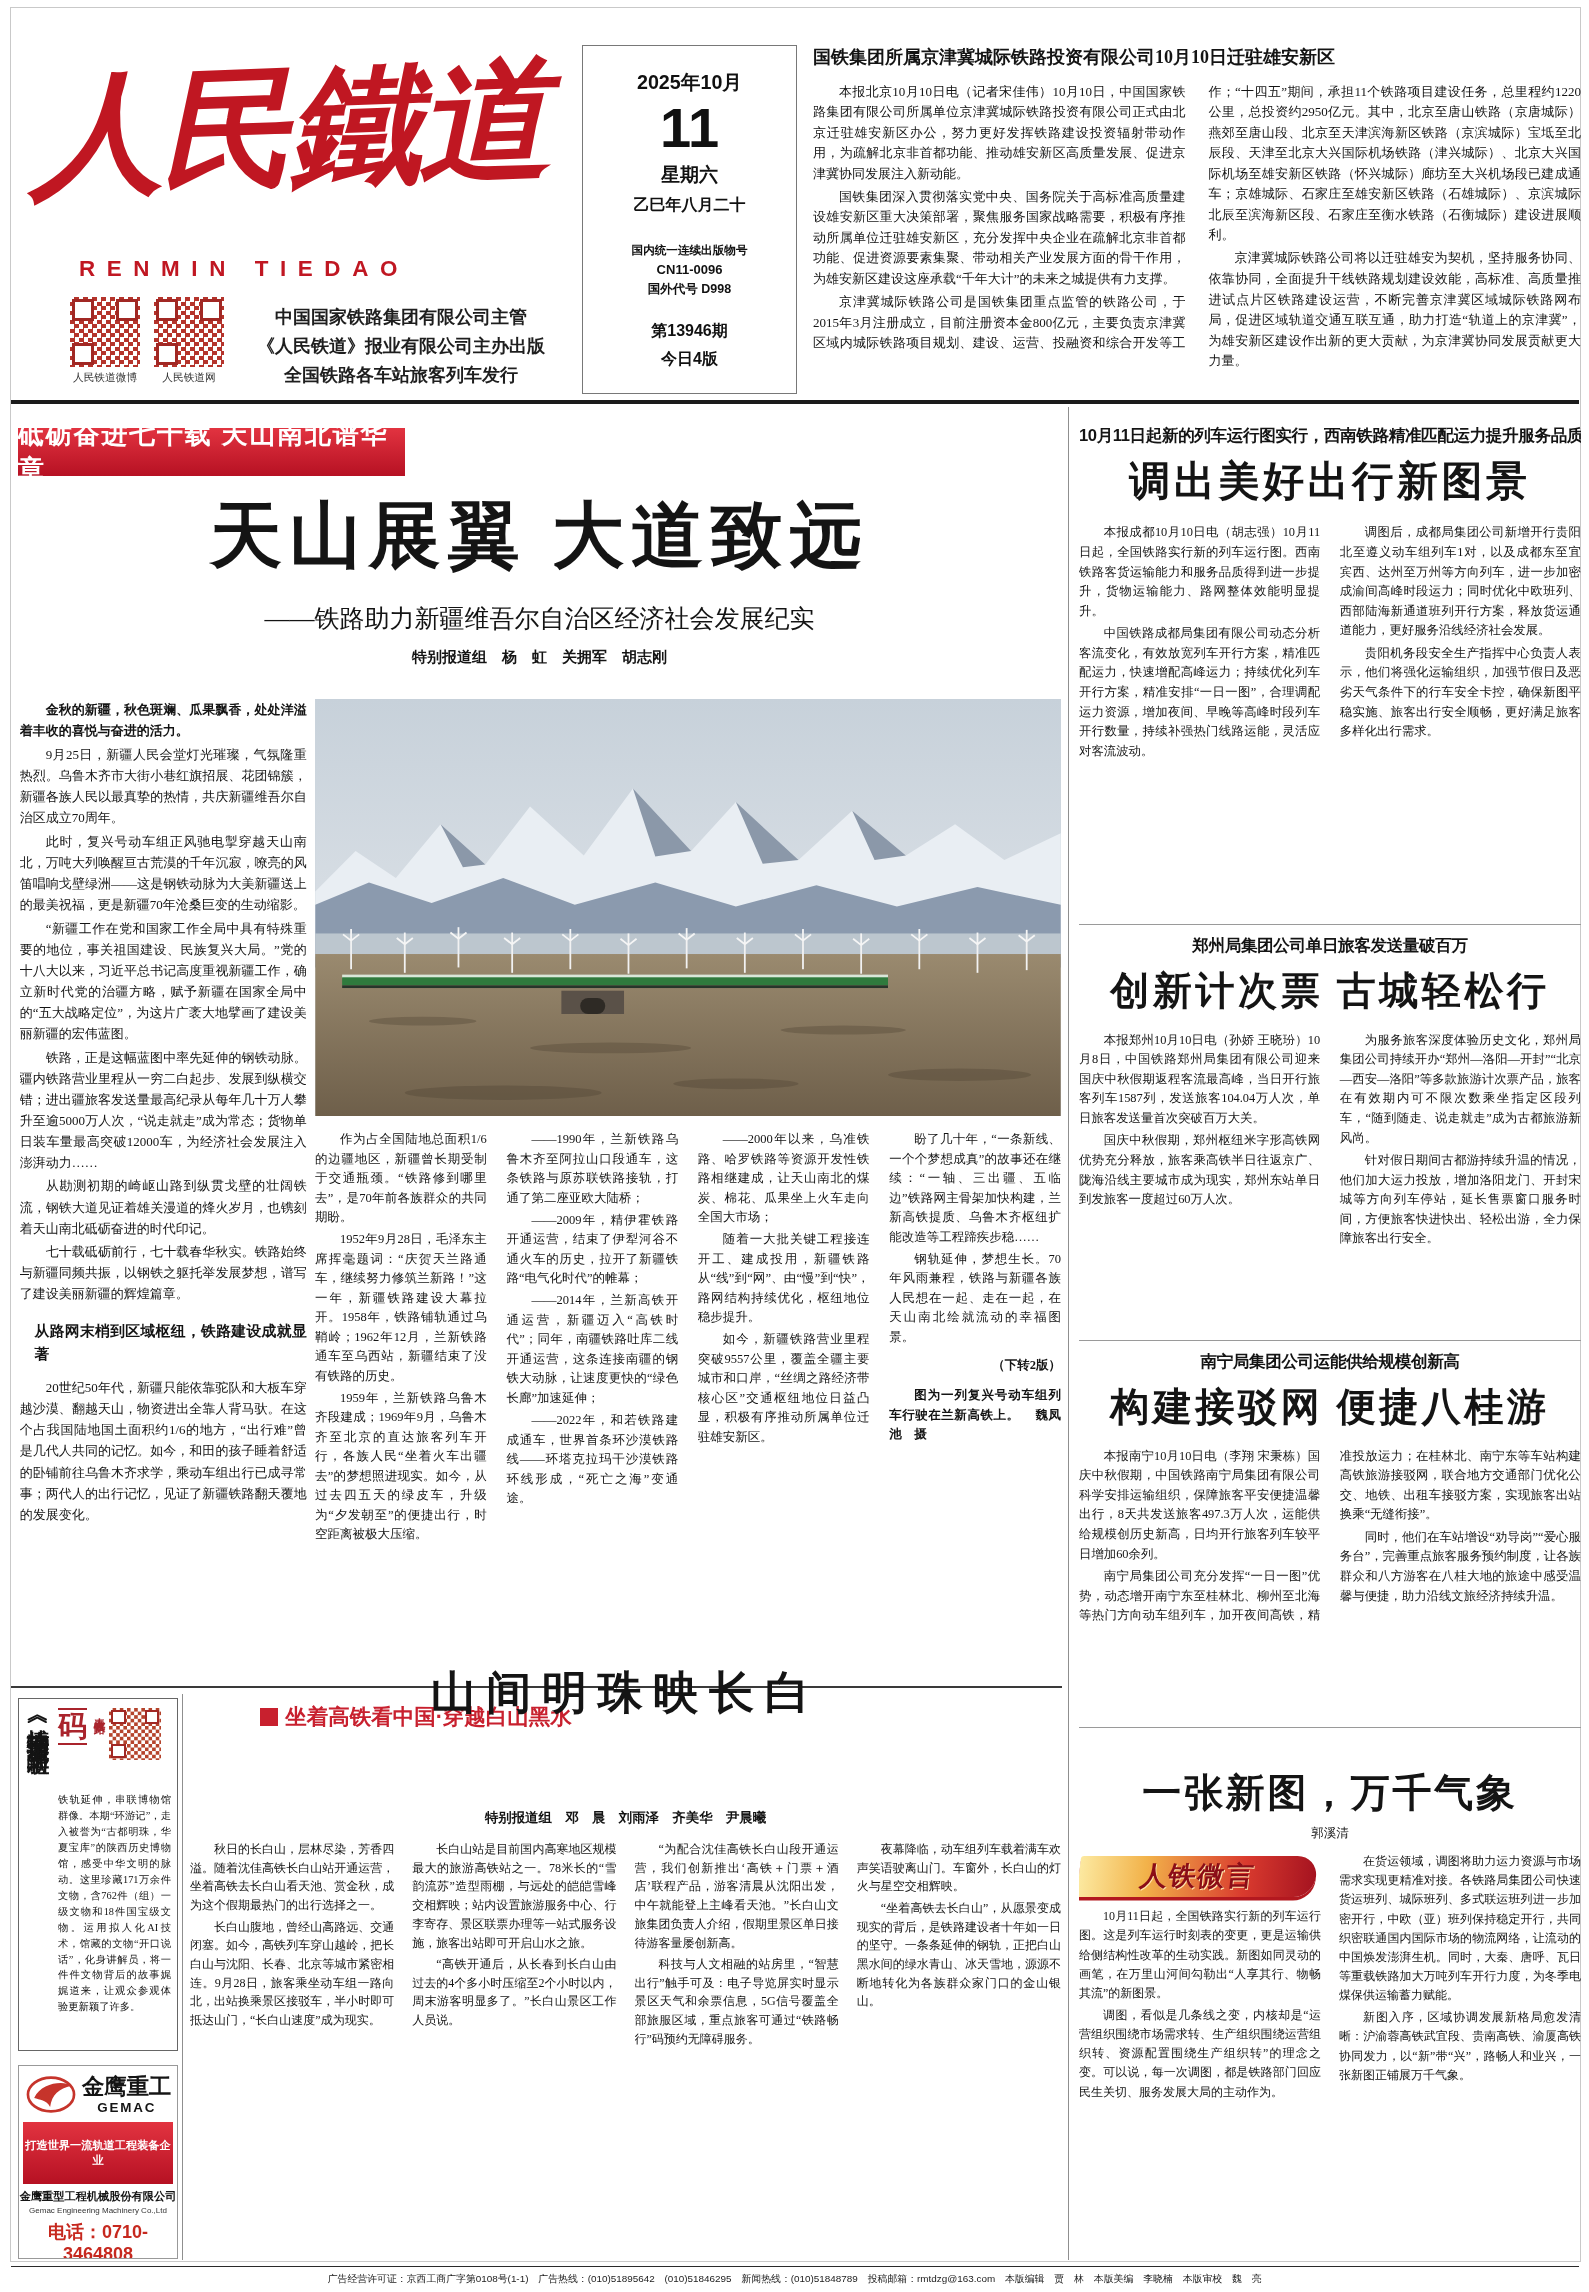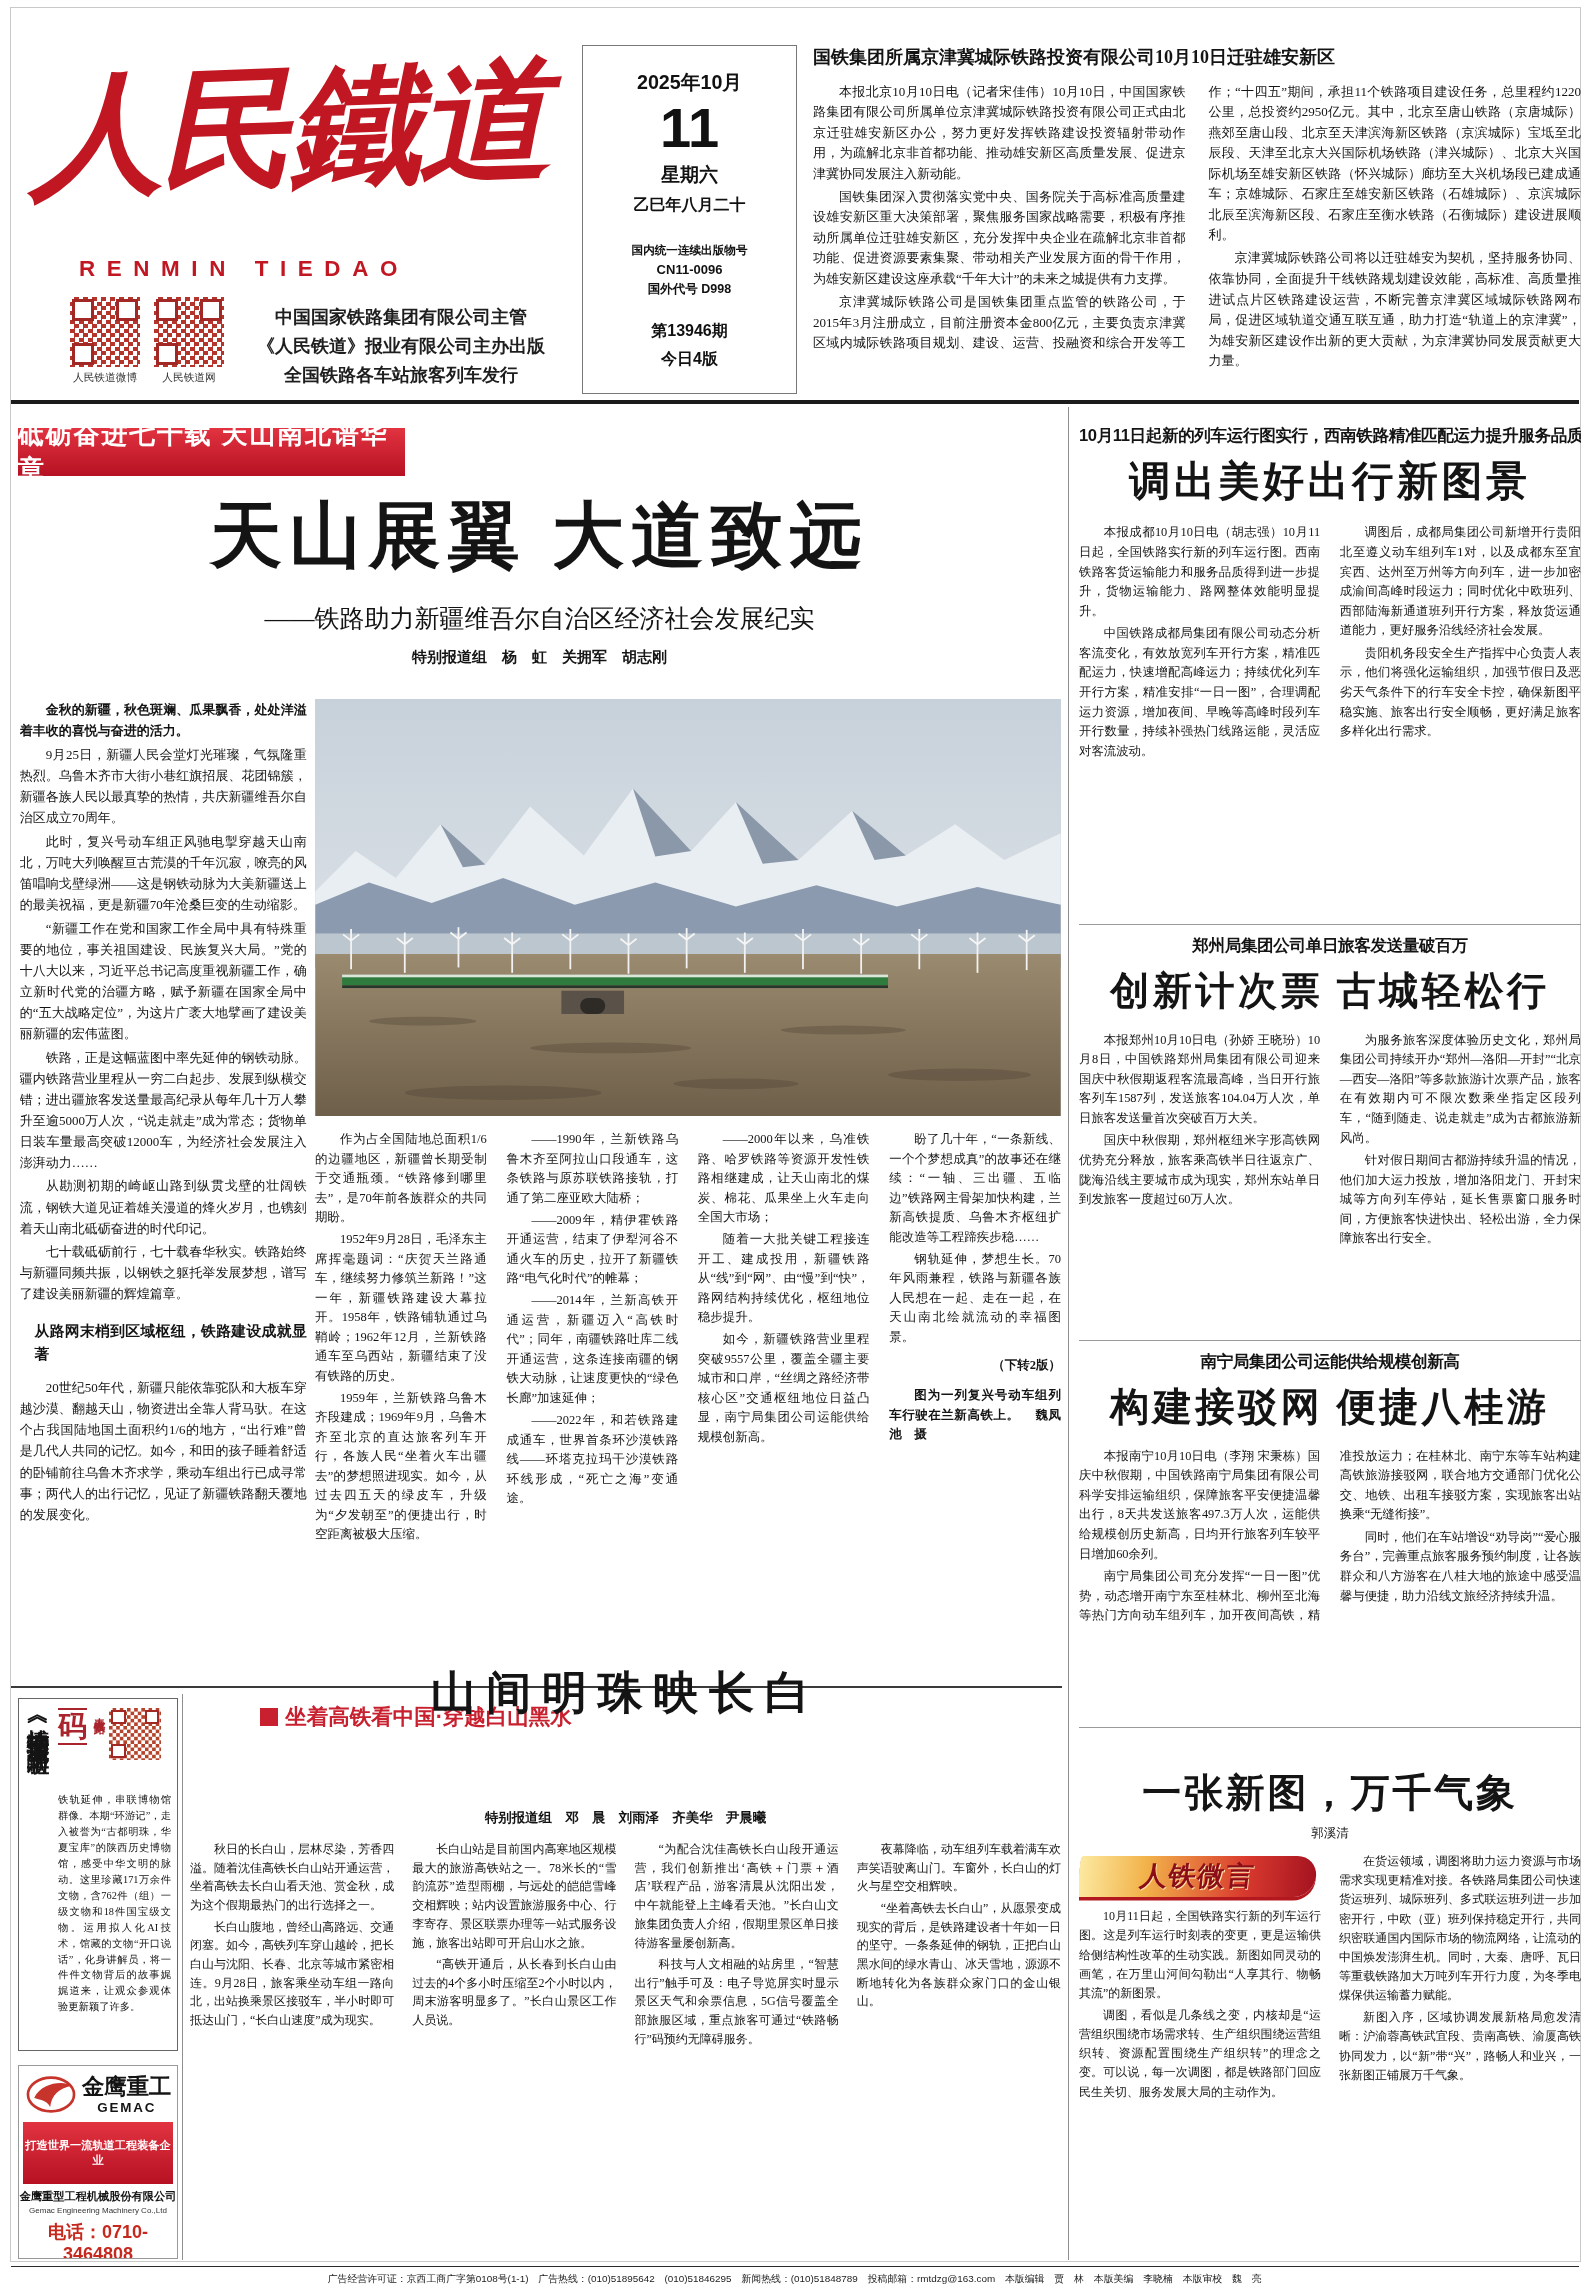--- a/index.html
+++ b/index.html
@@ -273,21 +273,21 @@
       </div>
     <div class="c justify">
         <p>——1990年，兰新铁路乌鲁木齐至阿拉山口段通车，这条铁路与原苏联铁路接轨，打通了第二座亚欧大陆桥；</p>
         <p>——2009年，精伊霍铁路开通运营，结束了伊犁河谷不通火车的历史，拉开了新疆铁路“电气化时代”的帷幕；</p>
         <p>——2014年，兰新高铁开通运营，新疆迈入“高铁时代”；同年，南疆铁路吐库二线开通运营，这条连接南疆的钢铁大动脉，让速度更快的“绿色长廊”加速延伸；</p>
         <p>——2022年，和若铁路建成通车，世界首条环沙漠铁路线——环塔克拉玛干沙漠铁路环线形成，“死亡之海”变通途。</p>
       </div>
     <div class="c justify">
         <p>——2000年以来，乌准铁路、哈罗铁路等资源开发性铁路相继建成，让天山南北的煤炭、棉花、瓜果坐上火车走向全国大市场；</p>
         <p>随着一大批关键工程接连开工、建成投用，新疆铁路从“线”到“网”、由“慢”到“快”，路网结构持续优化，枢纽地位稳步提升。</p>
-        <p>如今，新疆铁路营业里程突破9557公里，覆盖全疆主要城市和口岸，“丝绸之路经济带核心区”交通枢纽地位日益凸显，南宁局集团公司运能供给规模创新高。</p>
+        <p>如今，新疆铁路营业里程突破9557公里，覆盖全疆主要城市和口岸，“丝绸之路经济带核心区”交通枢纽地位日益凸显，积极有序推动所属单位迁驻雄安新区。</p>
       </div>
     <div class="c justify">
       <div>
           <p>盼了几十年，“一条新线、一个个梦想成真”的故事还在继续：“一轴、三出疆、五临边”铁路网主骨架加快构建，兰新高铁提质、乌鲁木齐枢纽扩能改造等工程蹄疾步稳……</p>
           <p>钢轨延伸，梦想生长。70年风雨兼程，铁路与新疆各族人民想在一起、走在一起，在天山南北绘就流动的幸福图景。</p>
         </div>
       <p class="cont">（下转2版）</p>
       <p class="caption"><span>图为一列复兴号动车组列车行驶在兰新高铁上。</span><span class="credit">魏凤池　摄</span></p>
     </div>
   </div>

